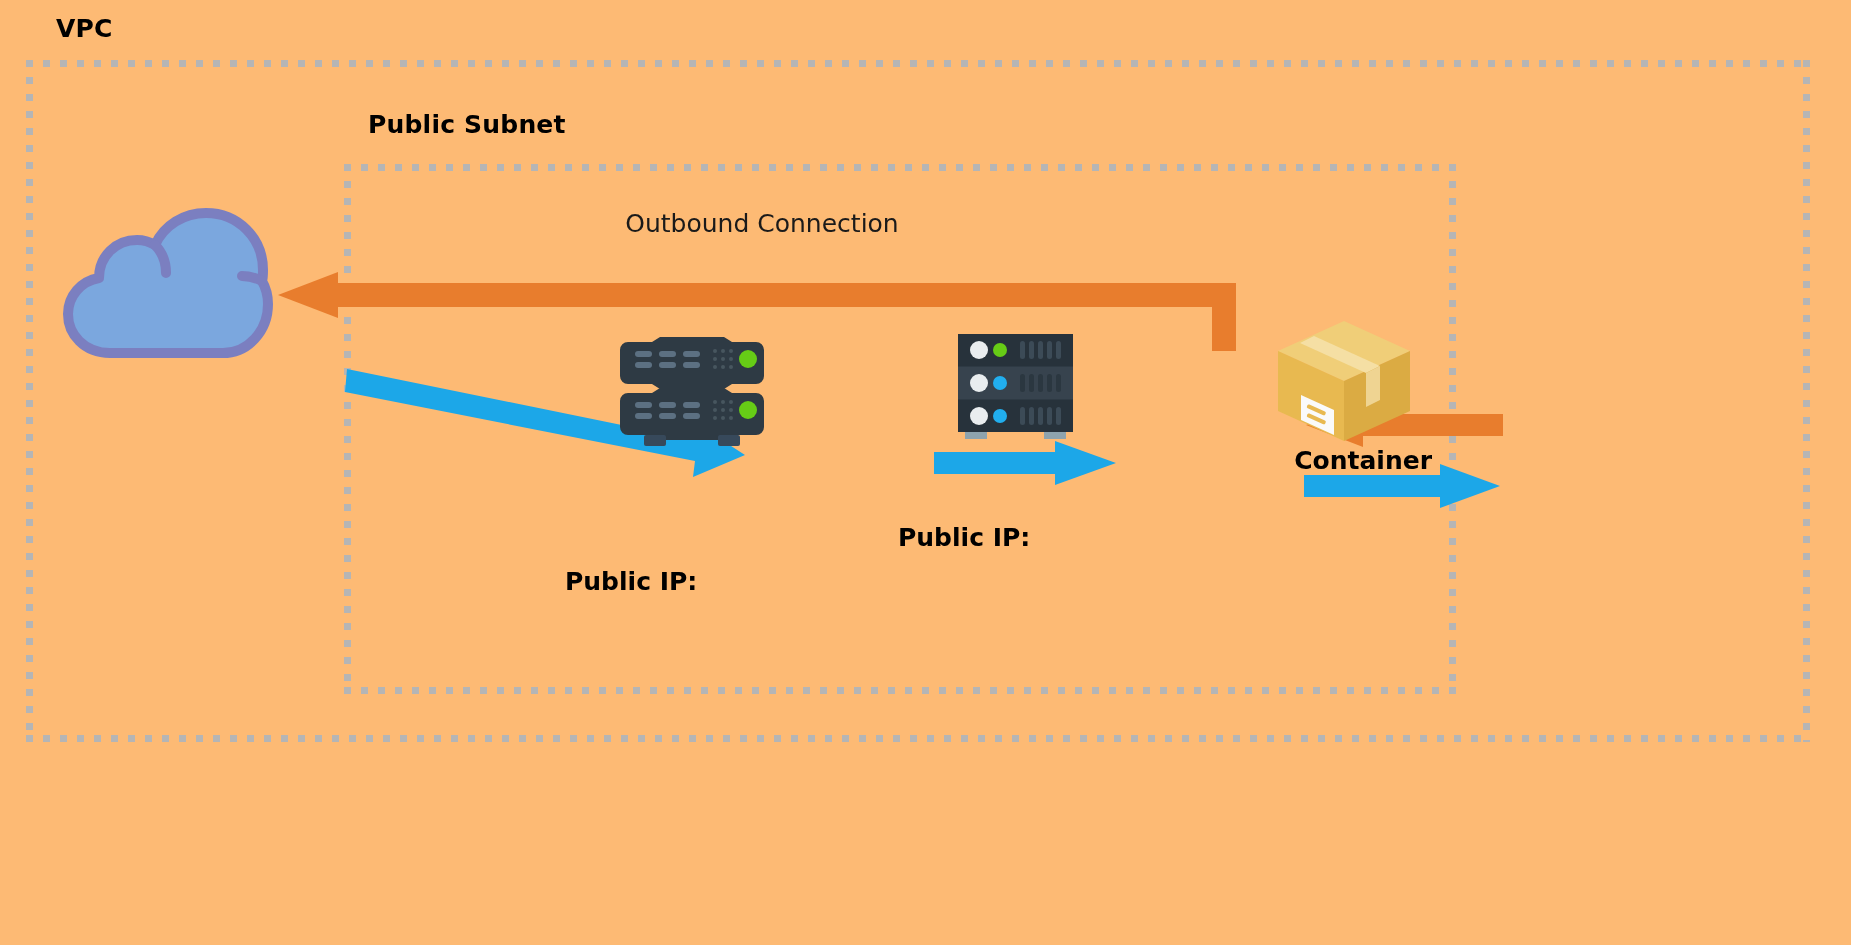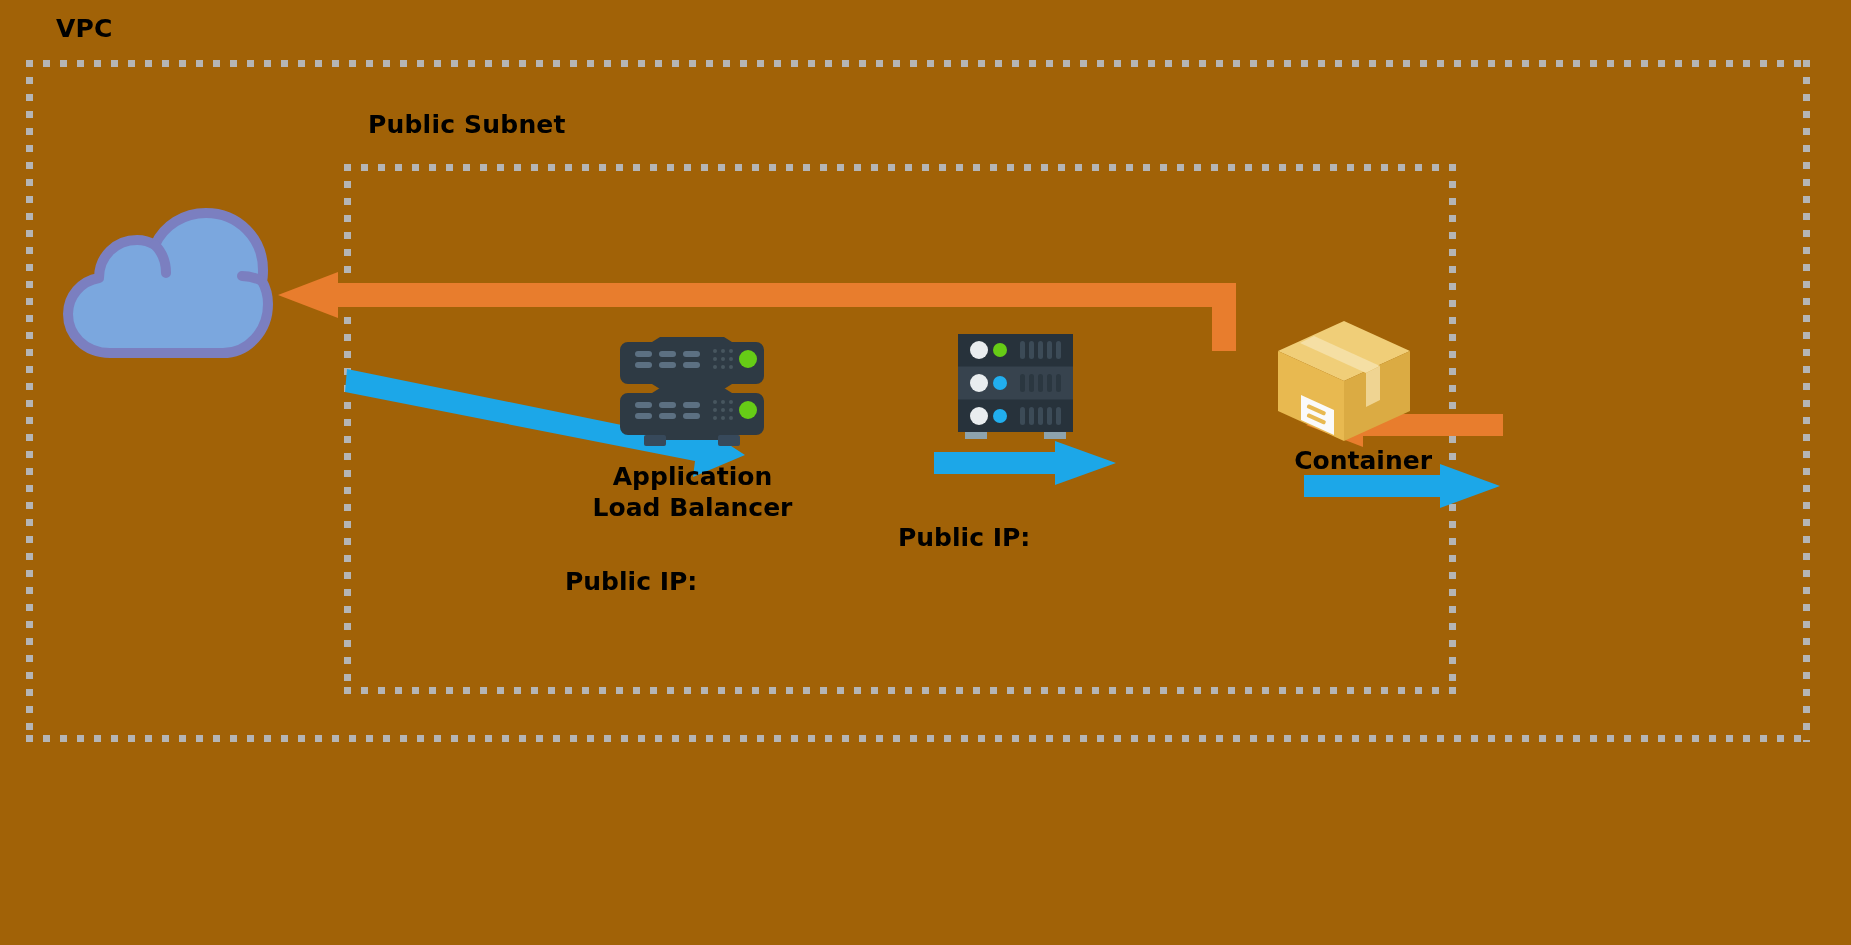--- a/index.html
+++ b/index.html
@@ -8,21 +8,21 @@
     background: #ffffff;
   }
   body {
     font-family: "DejaVu Sans", "Liberation Sans", sans-serif;
     color: #1a1a1a;
   }
   #diagram {
     position: relative;
     width: 1851px;
     height: 945px;
-    background: #a16207;
+    background: #fdba74;
     overflow: hidden;
   }
 
   
   .boundary-label {
     position: absolute;
     font-weight: bold;
     color: #000000;
     white-space: nowrap;
     letter-spacing: 0.2px;
@@ -205,22 +205,20 @@
           <circle cx="105" cy="82" r="2"></circle>
           <circle cx="113" cy="82" r="2"></circle>
       </g>
       <circle cx="130" cy="74" r="9" fill="#66CC16"></circle>
 
       <rect x="26" y="99" width="22" height="11" rx="2" fill="#37495B"></rect>
       <rect x="100" y="99" width="22" height="11" rx="2" fill="#37495B"></rect>
     </svg>
   </div>
 
-  <div class="node-label" style="left:570px; top:462px; width:245px; font-size:25px;">Application
-Load Balancer</div>
 
   <div class="node-sublabel" style="left:565px; top:566px; width:255px; font-size:25px;">
     <span class="ip-title">Public IP:</span>
   </div>
 
   <div class="icon-wrap" style="left:953px; top:330px; width:125px; height:116px;">
     <svg viewBox="0 0 125 116" width="125" height="116" xmlns="http://www.w3.org/2000/svg">
 
       <rect x="12" y="100" width="22" height="9" fill="#8EA3AD"></rect>
       <rect x="91" y="100" width="22" height="9" fill="#8EA3AD"></rect>
@@ -283,15 +281,16 @@
       <g>
         <polygon points="27,77 60,92 60,117 27,102" fill="#FAFAFA"></polygon>
         <rect x="34" y="86" width="20" height="4" rx="1.5" fill="#E8B950" transform="rotate(24 34 86)"></rect>
         <rect x="34" y="95" width="20" height="4" rx="1.5" fill="#E8B950" transform="rotate(24 34 95)"></rect>
       </g>
     </svg>
   </div>
 
   <div class="node-label" style="left:1252px; top:446px; width:180px; font-size:25px;text-align:right;">Container</div>
 
+  <div class="flow-label" style="left:456px; top:208px; width:612px; font-size:25px;">Outbound Connection</div>
 
 
 </div>
 
 </body></html>

